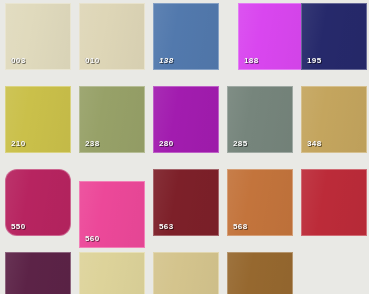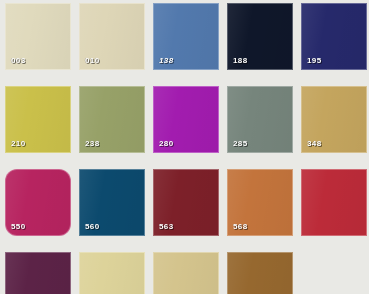--- a/index.html
+++ b/index.html
@@ -73,21 +73,21 @@
 <div id="swatch-grid" style="background: rgb(233, 233, 229); grid-template-columns: repeat(5, 66px); grid-template-rows: repeat(4, 75px);">
     <div class="swatch" style="background: rgb(224, 218, 189);">
       <span class="swatch-code">003</span>
     </div>
     <div class="swatch" style="background: rgb(222, 214, 183); padding-left: 20px;">
       <span class="swatch-code">010</span>
     </div>
     <div class="swatch" style="background: rgb(82, 121, 173); font-style: italic;">
       <span class="swatch-code">138</span>
     </div>
-    <div class="swatch" style="background: #0f172a;">
+    <div class="swatch" style="background: #d946ef; margin-left: 11px;">
       <span class="swatch-code">188</span>
     </div>
     <div class="swatch" style="background: rgb(38, 41, 107);">
       <span class="swatch-code">195</span>
     </div>
     <div class="swatch" style="background: rgb(202, 192, 74);">
       <span class="swatch-code">210</span>
     </div>
     <div class="swatch" style="background: rgb(151, 161, 104);">
       <span class="swatch-code">238</span>
@@ -97,21 +97,21 @@
     </div>
     <div class="swatch" style="background: rgb(118, 133, 124);">
       <span class="swatch-code">285</span>
     </div>
     <div class="swatch" style="background: rgb(196, 165, 94);">
       <span class="swatch-code">348</span>
     </div>
     <div class="swatch" style="background: rgb(183, 36, 96); border-radius: 12px;">
       <span class="swatch-code">550</span>
     </div>
-    <div class="swatch" style="background: #0c4a6e;">
+    <div class="swatch" style="background: #ec4899; margin-top: 12px;">
       <span class="swatch-code">560</span>
     </div>
     <div class="swatch" style="background: rgb(125, 32, 41);">
       <span class="swatch-code">563</span>
     </div>
     <div class="swatch" style="background: rgb(195, 116, 60);">
       <span class="swatch-code">568</span>
     </div>
     <div class="swatch" style="background: rgb(188, 43, 57);"></div>
     <div class="swatch" style="background: rgb(92, 35, 71);"></div>

